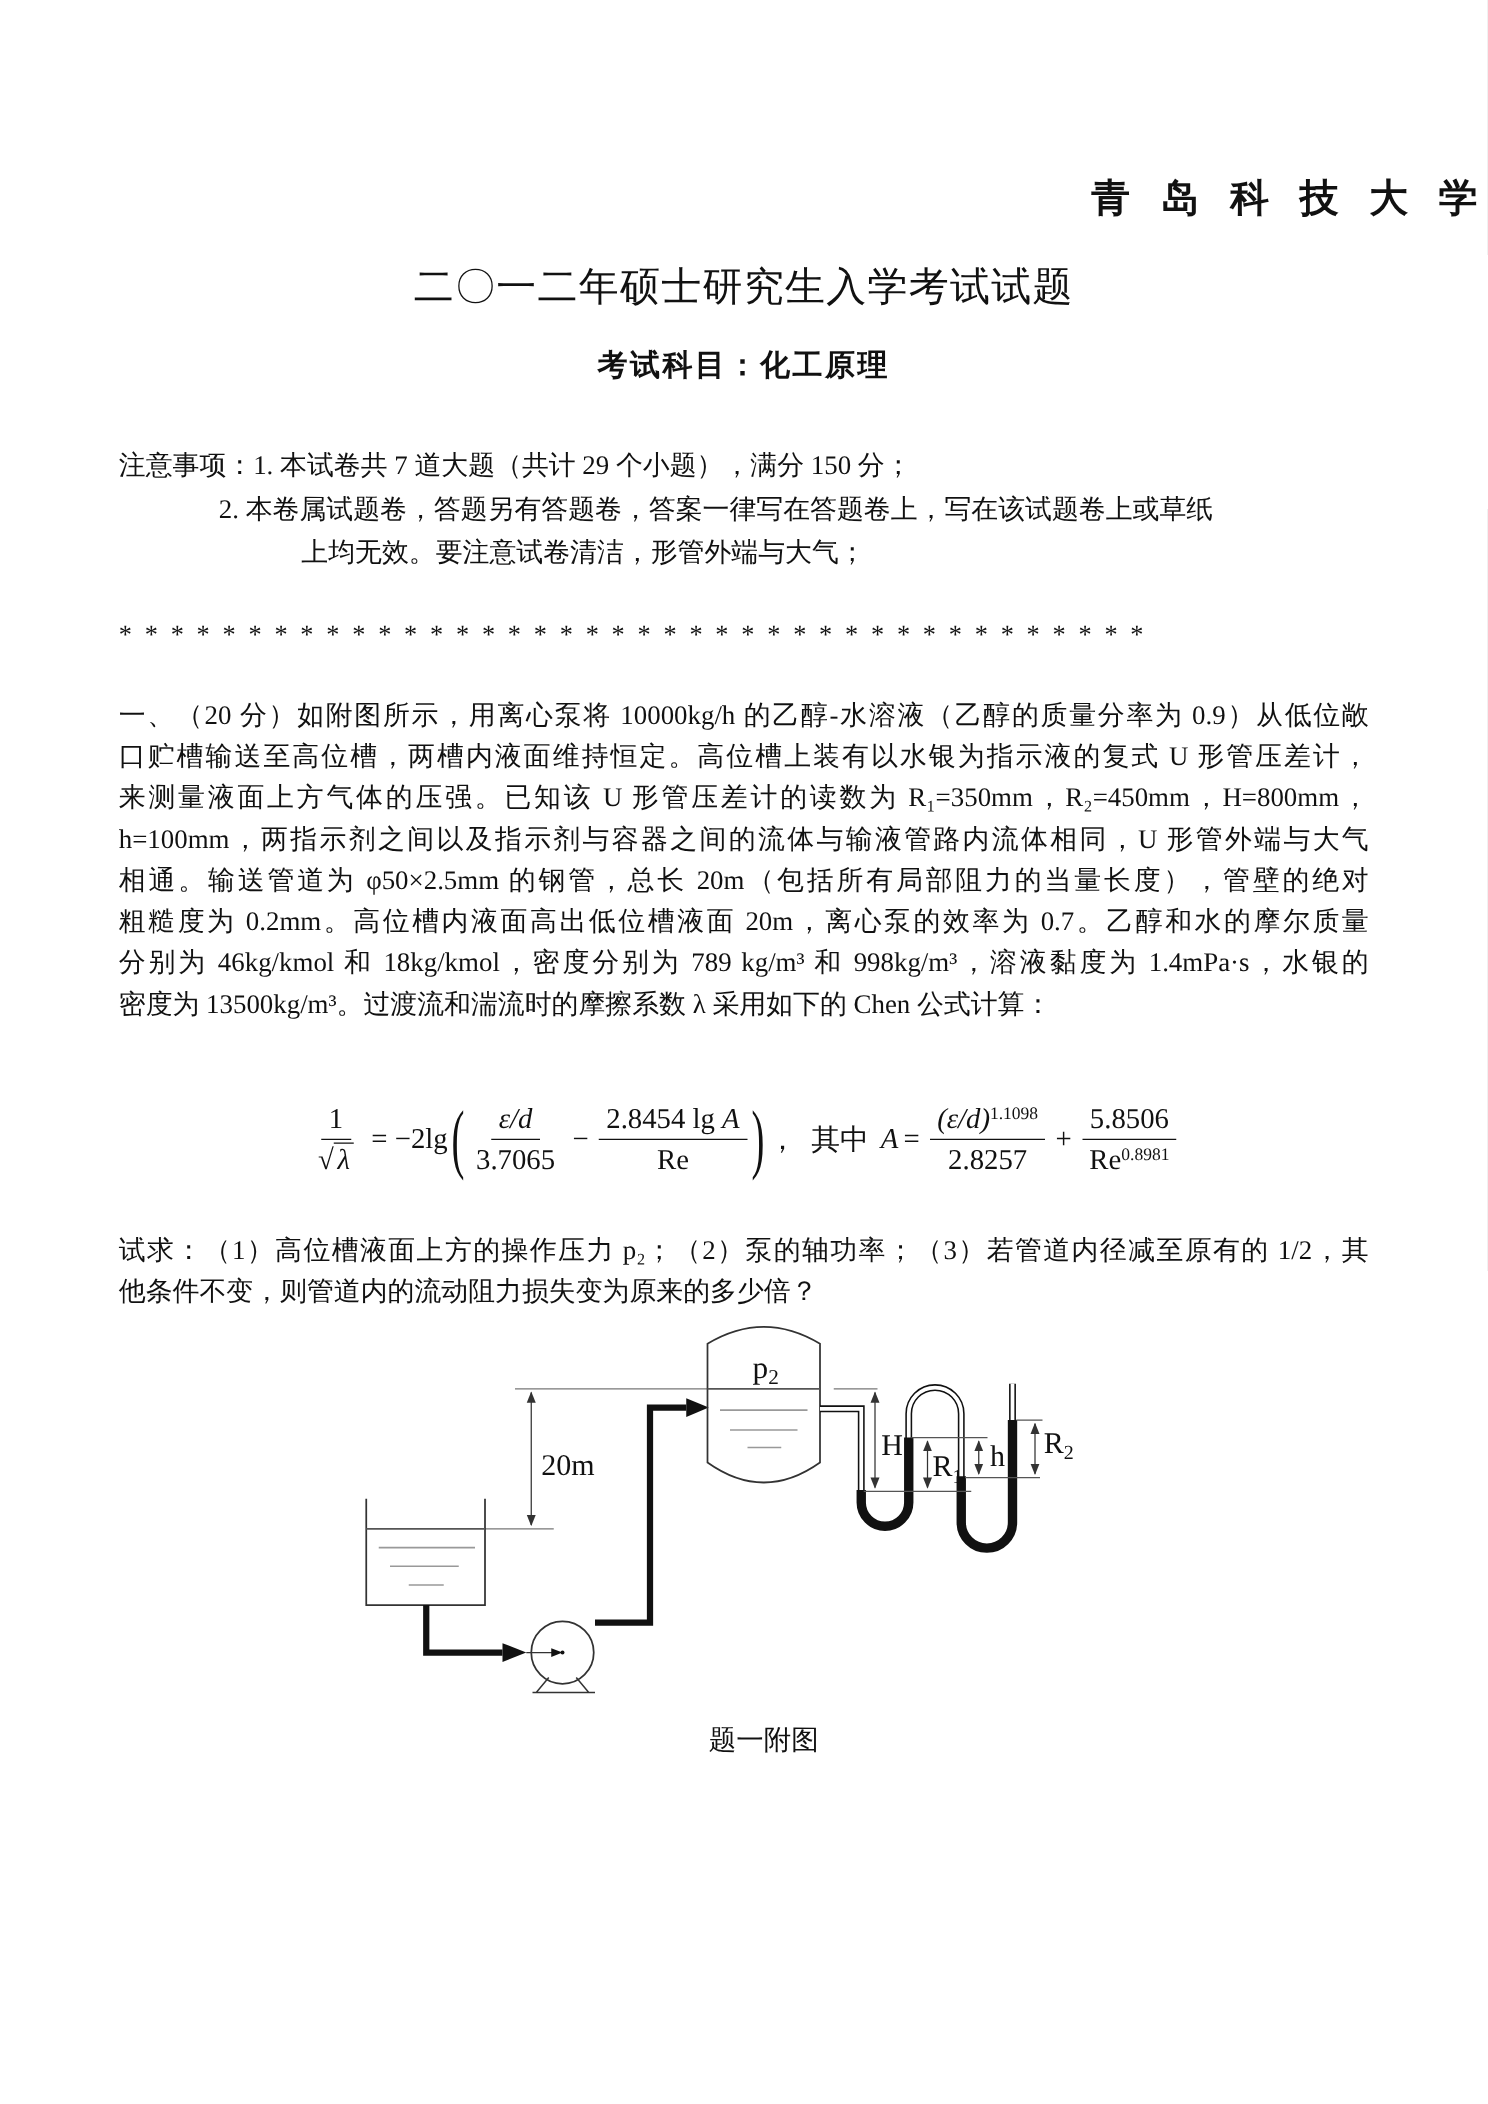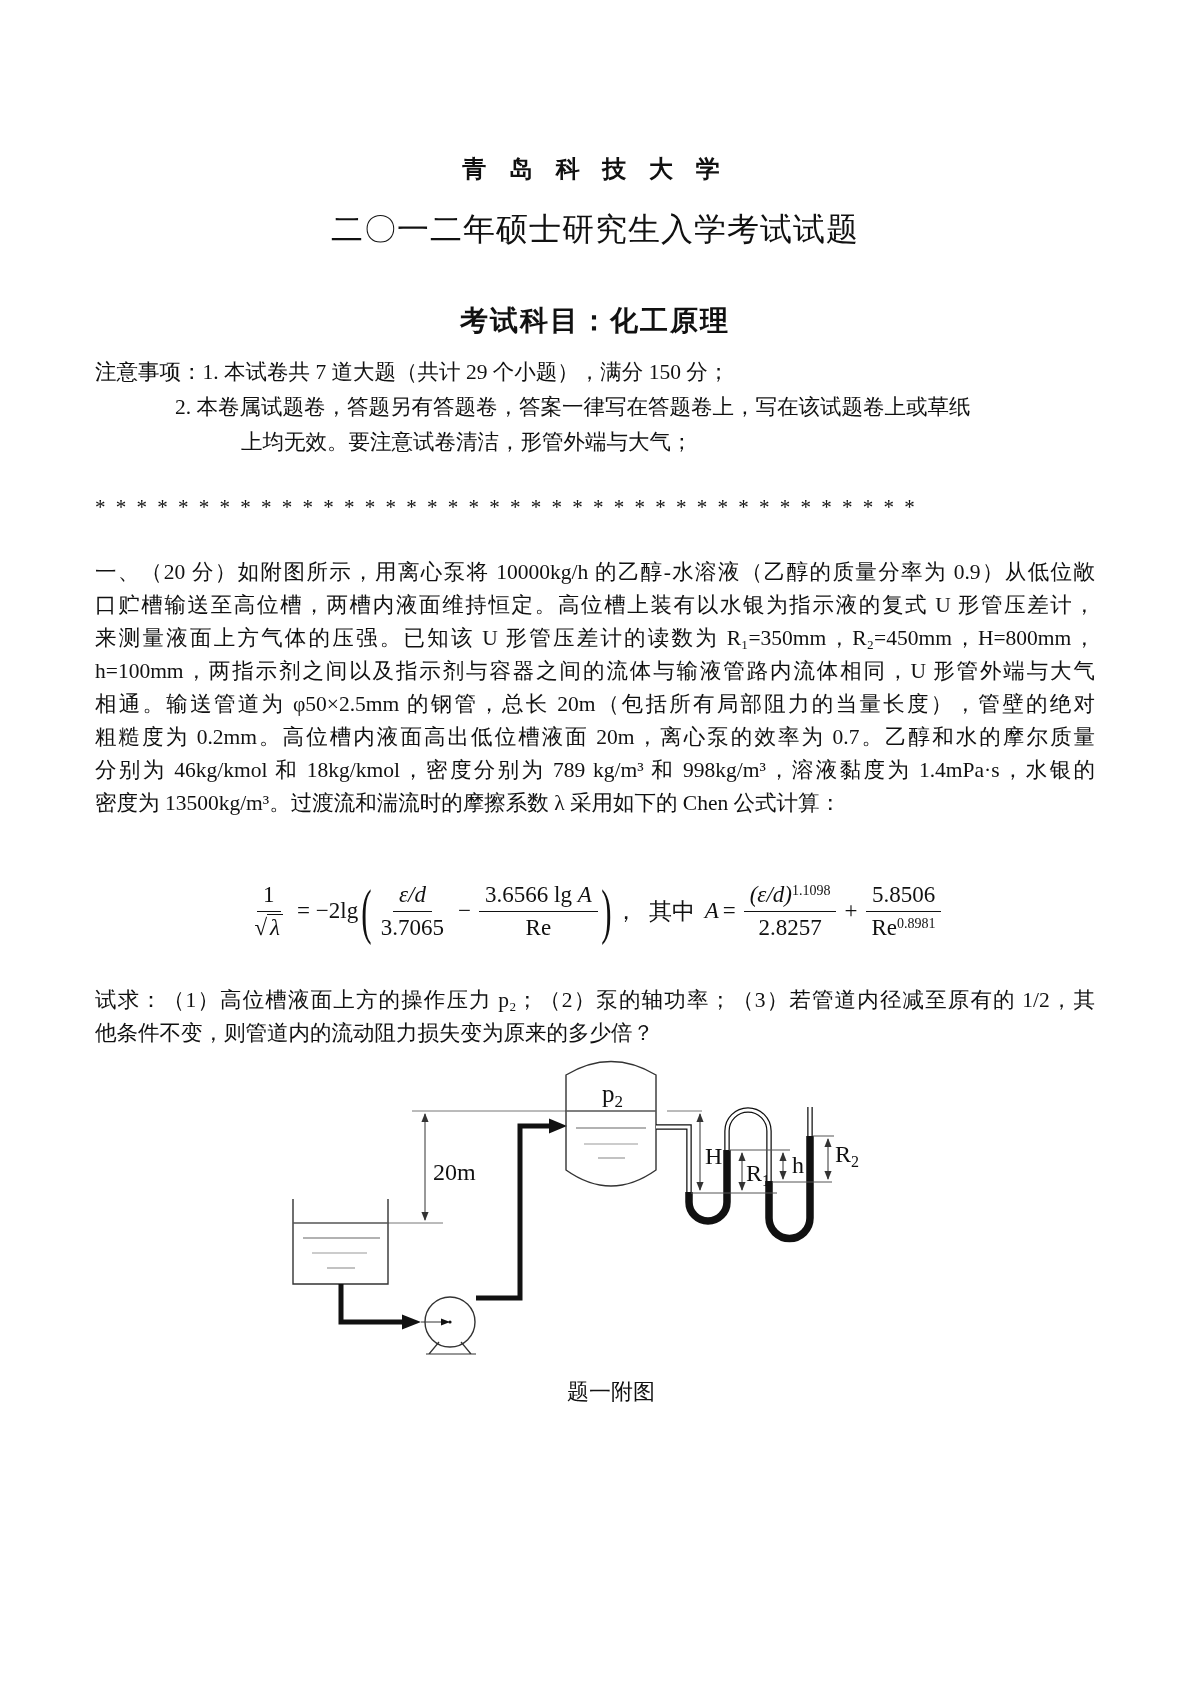--- a/index.html
+++ b/index.html
@@ -4,25 +4,25 @@
 <style>
   html,body{margin:0;padding:0;background:#e8e8e8;}
   .page{
     position:relative;width:1190px;height:1683px;margin:0 auto;
     background:#ffffff;color:#111;
     font-family:"Liberation Serif","DejaVu Serif",serif;
     overflow:hidden;
   }
   .abs{position:absolute;}
   .center{left:0;right:0;text-align:center;}
-  .university{top:153px;font-family:"Liberation Sans","DejaVu Sans",sans-serif;
-    font-weight:bold;font-size:24px;letter-spacing:8px;}
+  .university{top:138px;font-family:"Liberation Sans","DejaVu Sans",sans-serif;
+    font-weight:bold;font-size:31px;letter-spacing:8px;text-align:right;}
   .examtitle{top:208px;font-size:32px;letter-spacing:1px;}
-  .subject{top:302px;font-family:"Liberation Sans","DejaVu Sans",sans-serif;
-    font-weight:bold;font-size:28px;letter-spacing:2px;}
+  .subject{top:276px;font-family:"Liberation Sans","DejaVu Sans",sans-serif;
+    font-weight:bold;font-size:24px;letter-spacing:2px;}
   .notice{top:355px;left:95px;width:1000px;font-size:21.5px;line-height:35px;}
   .notice .ind1{margin-left:80px;}
   .notice .ind2{margin-left:146px;}
   .stars{top:495px;left:95px;width:1010px;font-size:21px;letter-spacing:2.5px;
     white-space:nowrap;overflow:hidden;}
   .para{top:556px;left:95px;width:1000px;font-size:21.5px;line-height:33px;}
   .para .line{text-align:justify;text-align-last:justify;}
   .para .line.noj{text-align-last:auto;}
   .ask{top:984px;left:95px;width:1000px;font-size:21.5px;line-height:33px;}
   .ask .line{text-align:justify;text-align-last:justify;}
@@ -76,21 +76,21 @@
       <span class="den"><span>√</span><span class="radicand var">λ</span></span>
     </span>
     <span class="op">= −2lg</span>
     <span class="bigp">(</span>
     <span class="frac">
       <span class="num var">ε/d</span>
       <span class="den">3.7065</span>
     </span>
     <span class="op">−</span>
     <span class="frac">
-      <span class="num"><span>3.6566 lg </span><span class="var">A</span></span>
+      <span class="num"><span>2.8454 lg </span><span class="var">A</span></span>
       <span class="den">Re</span>
     </span>
     <span class="bigp">)</span>
     <span class="op">，  其中 </span>
     <span class="var">A</span>
     <span class="op">=</span>
     <span class="frac">
       <span class="num"><span class="var">(ε/d)</span><sup>1.1098</sup></span>
       <span class="den">2.8257</span>
     </span>

